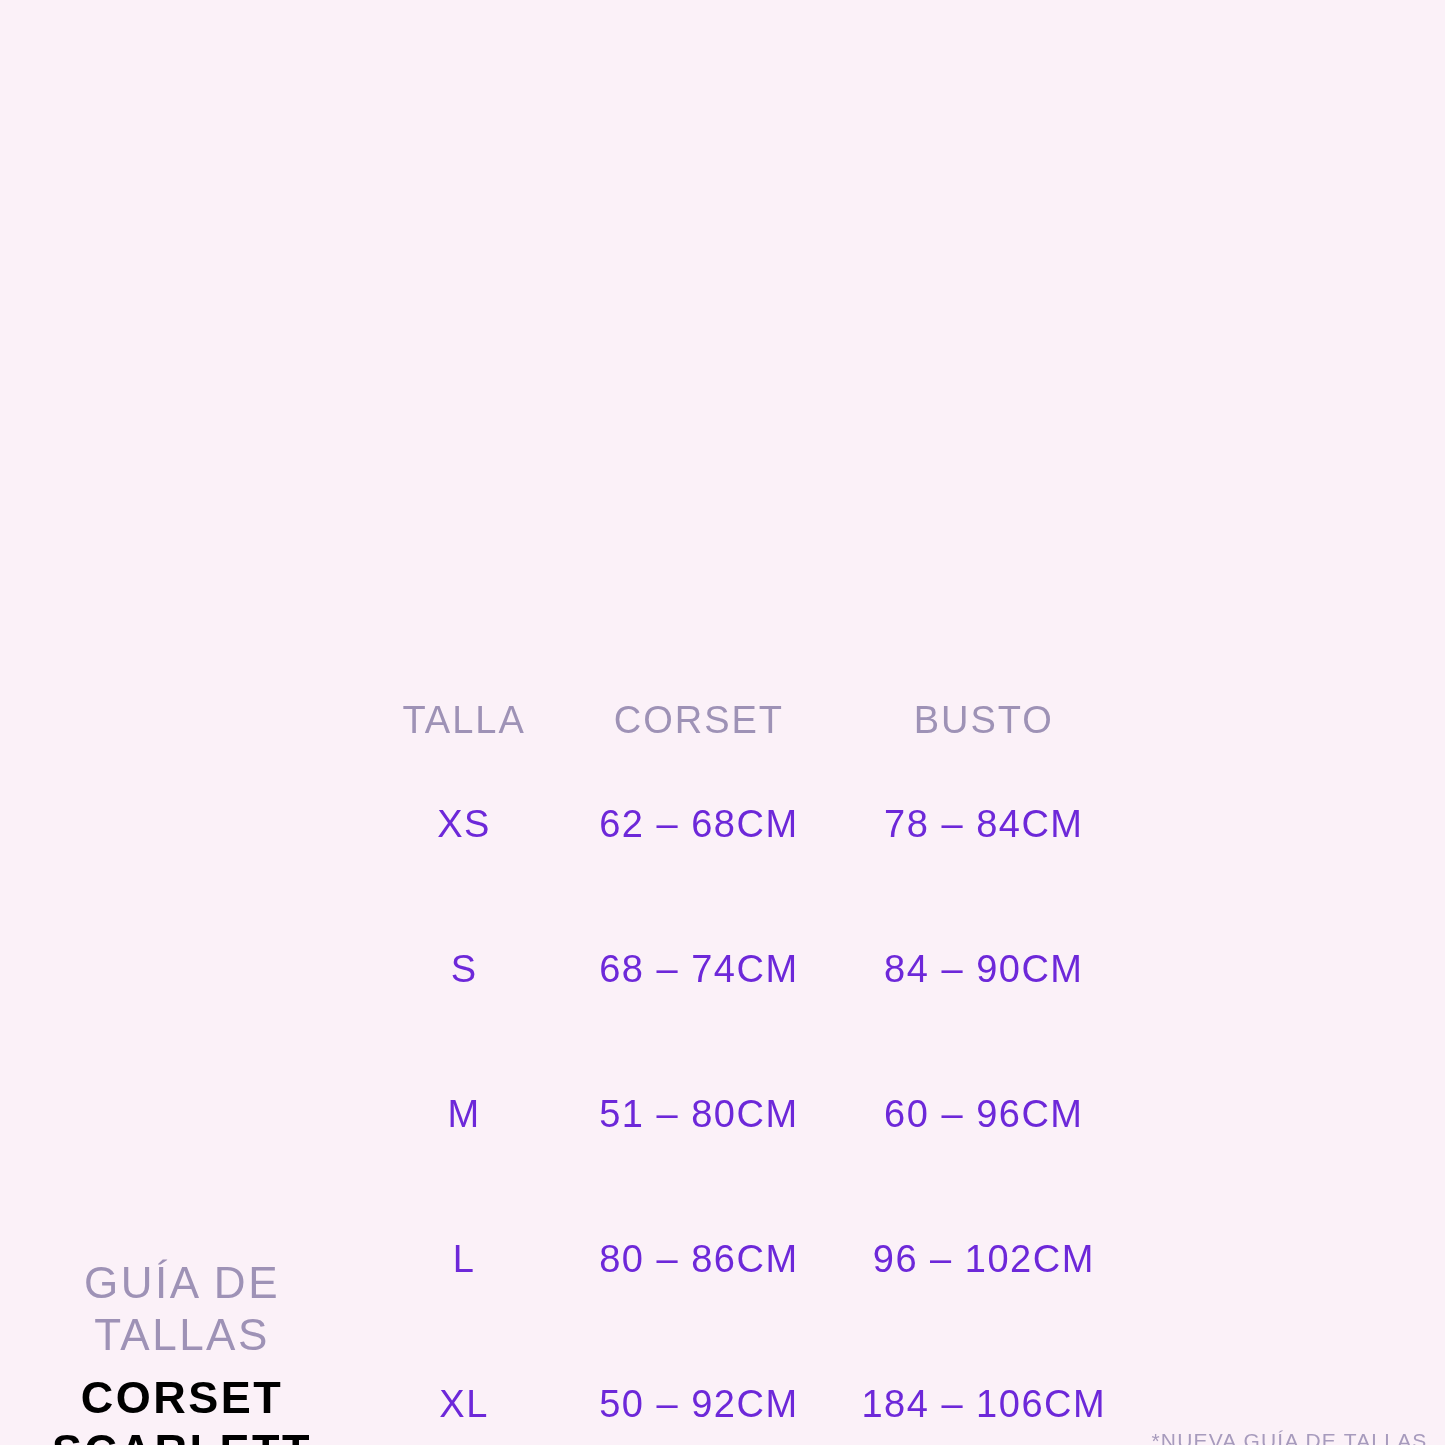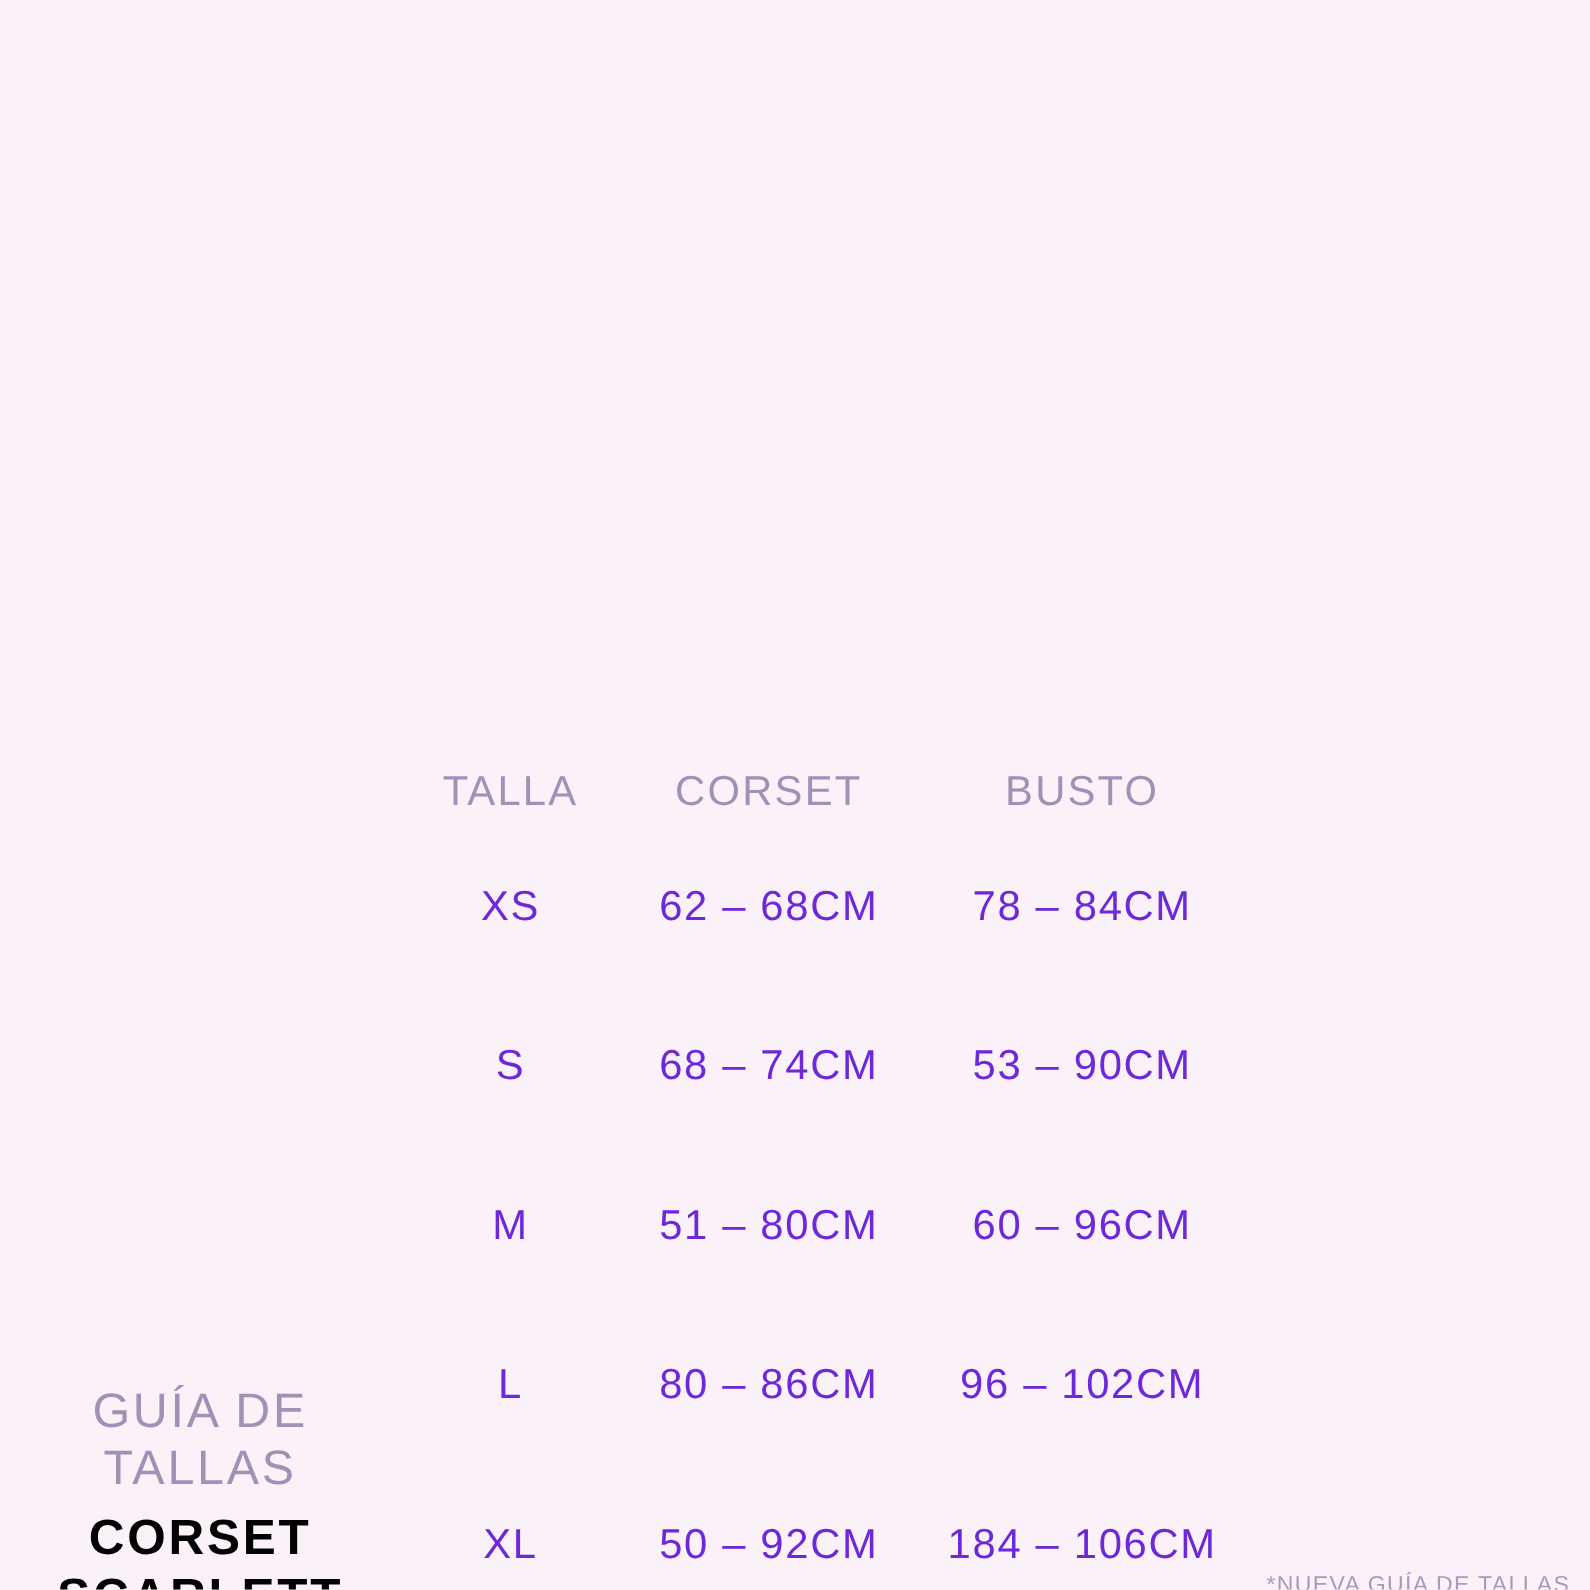--- a/index.html
+++ b/index.html
@@ -101,21 +101,21 @@
     </thead>
     <tbody>
       <tr>
         <td>XS</td>
         <td>62 – 68CM</td>
         <td>78 – 84CM</td>
       </tr>
       <tr>
         <td>S</td>
         <td>68 – 74CM</td>
-        <td>53 – 90CM</td>
+        <td>84 – 90CM</td>
       </tr>
       <tr>
         <td>M</td>
         <td>51 – 80CM</td>
         <td>60 – 96CM</td>
       </tr>
       <tr>
         <td>L</td>
         <td>80 – 86CM</td>
         <td>96 – 102CM</td>

